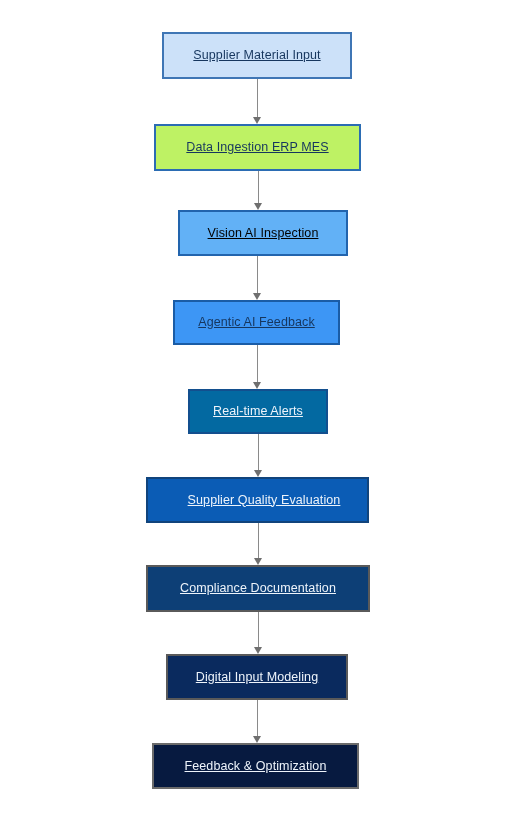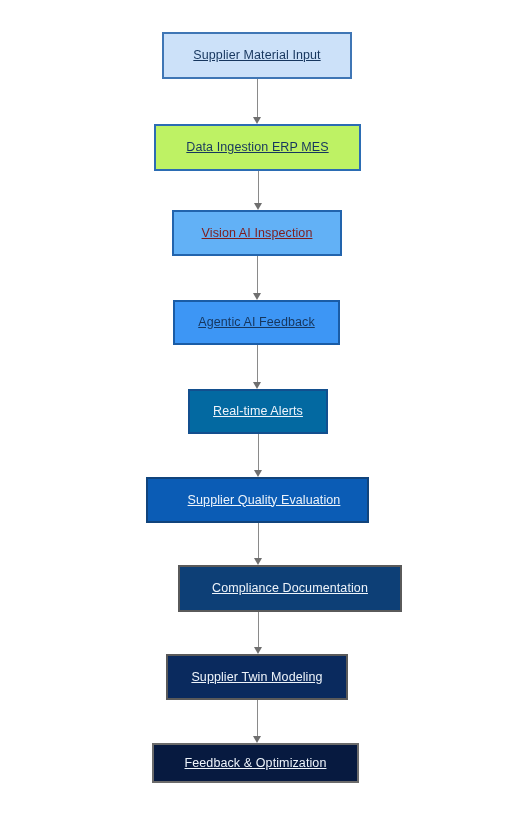--- a/index.html
+++ b/index.html
@@ -73,35 +73,35 @@
       <div class="connector" style="left: 257px; top: 700px; height: 37px;"></div>
       <div class="arrowhead" style="left: 253px; top: 736px;"></div>
     </div>
   <div id="node-layer">
       <div class="node" style="left: 162px; top: 32px; width: 190px; height: 47px; background: rgb(204, 225, 249); border-color: rgb(63, 118, 181); color: rgb(22, 54, 94);">
         <span class="node-label">Supplier Material Input</span>
       </div>
       <div class="node" style="left: 154px; top: 124px; width: 207px; height: 47px; background: #bef264; border-color: rgb(43, 108, 179); color: rgb(22, 54, 94);">
         <span class="node-label">Data Ingestion ERP MES</span>
       </div>
-      <div class="node" style="left: 172px; top: 210px; width: 170px; height: 46px; background: rgb(98, 177, 246); border-color: rgb(34, 100, 173); color: #7f1d1d;">
+      <div class="node" style="left: 178px; top: 210px; width: 170px; height: 46px; background: rgb(98, 177, 246); border-color: rgb(34, 100, 173); color: #000000;">
         <span class="node-label">Vision AI Inspection</span>
       </div>
       <div class="node" style="left: 173px; top: 300px; width: 167px; height: 45px; background: rgb(61, 150, 245); border-color: rgb(26, 92, 166); color: rgb(22, 54, 94);">
         <span class="node-label">Agentic AI Feedback</span>
       </div>
       <div class="node" style="left: 188px; top: 389px; width: 140px; height: 45px; background: #0369a1; border-color: rgb(19, 79, 142); color: rgb(238, 244, 251);">
         <span class="node-label">Real-time Alerts</span>
       </div>
       <div class="node" style="left: 146px; top: 477px; width: 223px; height: 46px; background: rgb(11, 92, 181); border-color: rgb(17, 68, 124); color: rgb(238, 244, 251); padding-left: 13px;">
         <span class="node-label">Supplier Quality Evaluation</span>
       </div>
-      <div class="node" style="left: 146px; top: 565px; width: 224px; height: 47px; background: rgb(13, 63, 118); border-color: rgb(90, 90, 90); color: rgb(238, 244, 251); margin-left: 32px;">
+      <div class="node" style="left: 146px; top: 565px; width: 224px; height: 47px; background: rgb(13, 63, 118); border-color: rgb(90, 90, 90); color: rgb(238, 244, 251);">
         <span class="node-label">Compliance Documentation</span>
       </div>
       <div class="node" style="left: 166px; top: 654px; width: 182px; height: 46px; background: rgb(10, 42, 94); border-color: rgb(90, 90, 90); color: rgb(238, 244, 251);">
-        <span class="node-label">Supplier Twin Modeling</span>
+        <span class="node-label">Digital Input Modeling</span>
       </div>
-      <div class="node" style="left: 152px; top: 743px; width: 207px; height: 40px; background: rgb(7, 26, 64); border-color: rgb(107, 107, 107); color: rgb(238, 244, 251);">
+      <div class="node" style="left: 152px; top: 743px; width: 207px; height: 46px; background: rgb(7, 26, 64); border-color: rgb(107, 107, 107); color: rgb(238, 244, 251);">
         <span class="node-label">Feedback &amp; Optimization</span>
       </div>
     </div>
 </div>
 
 </body></html>

